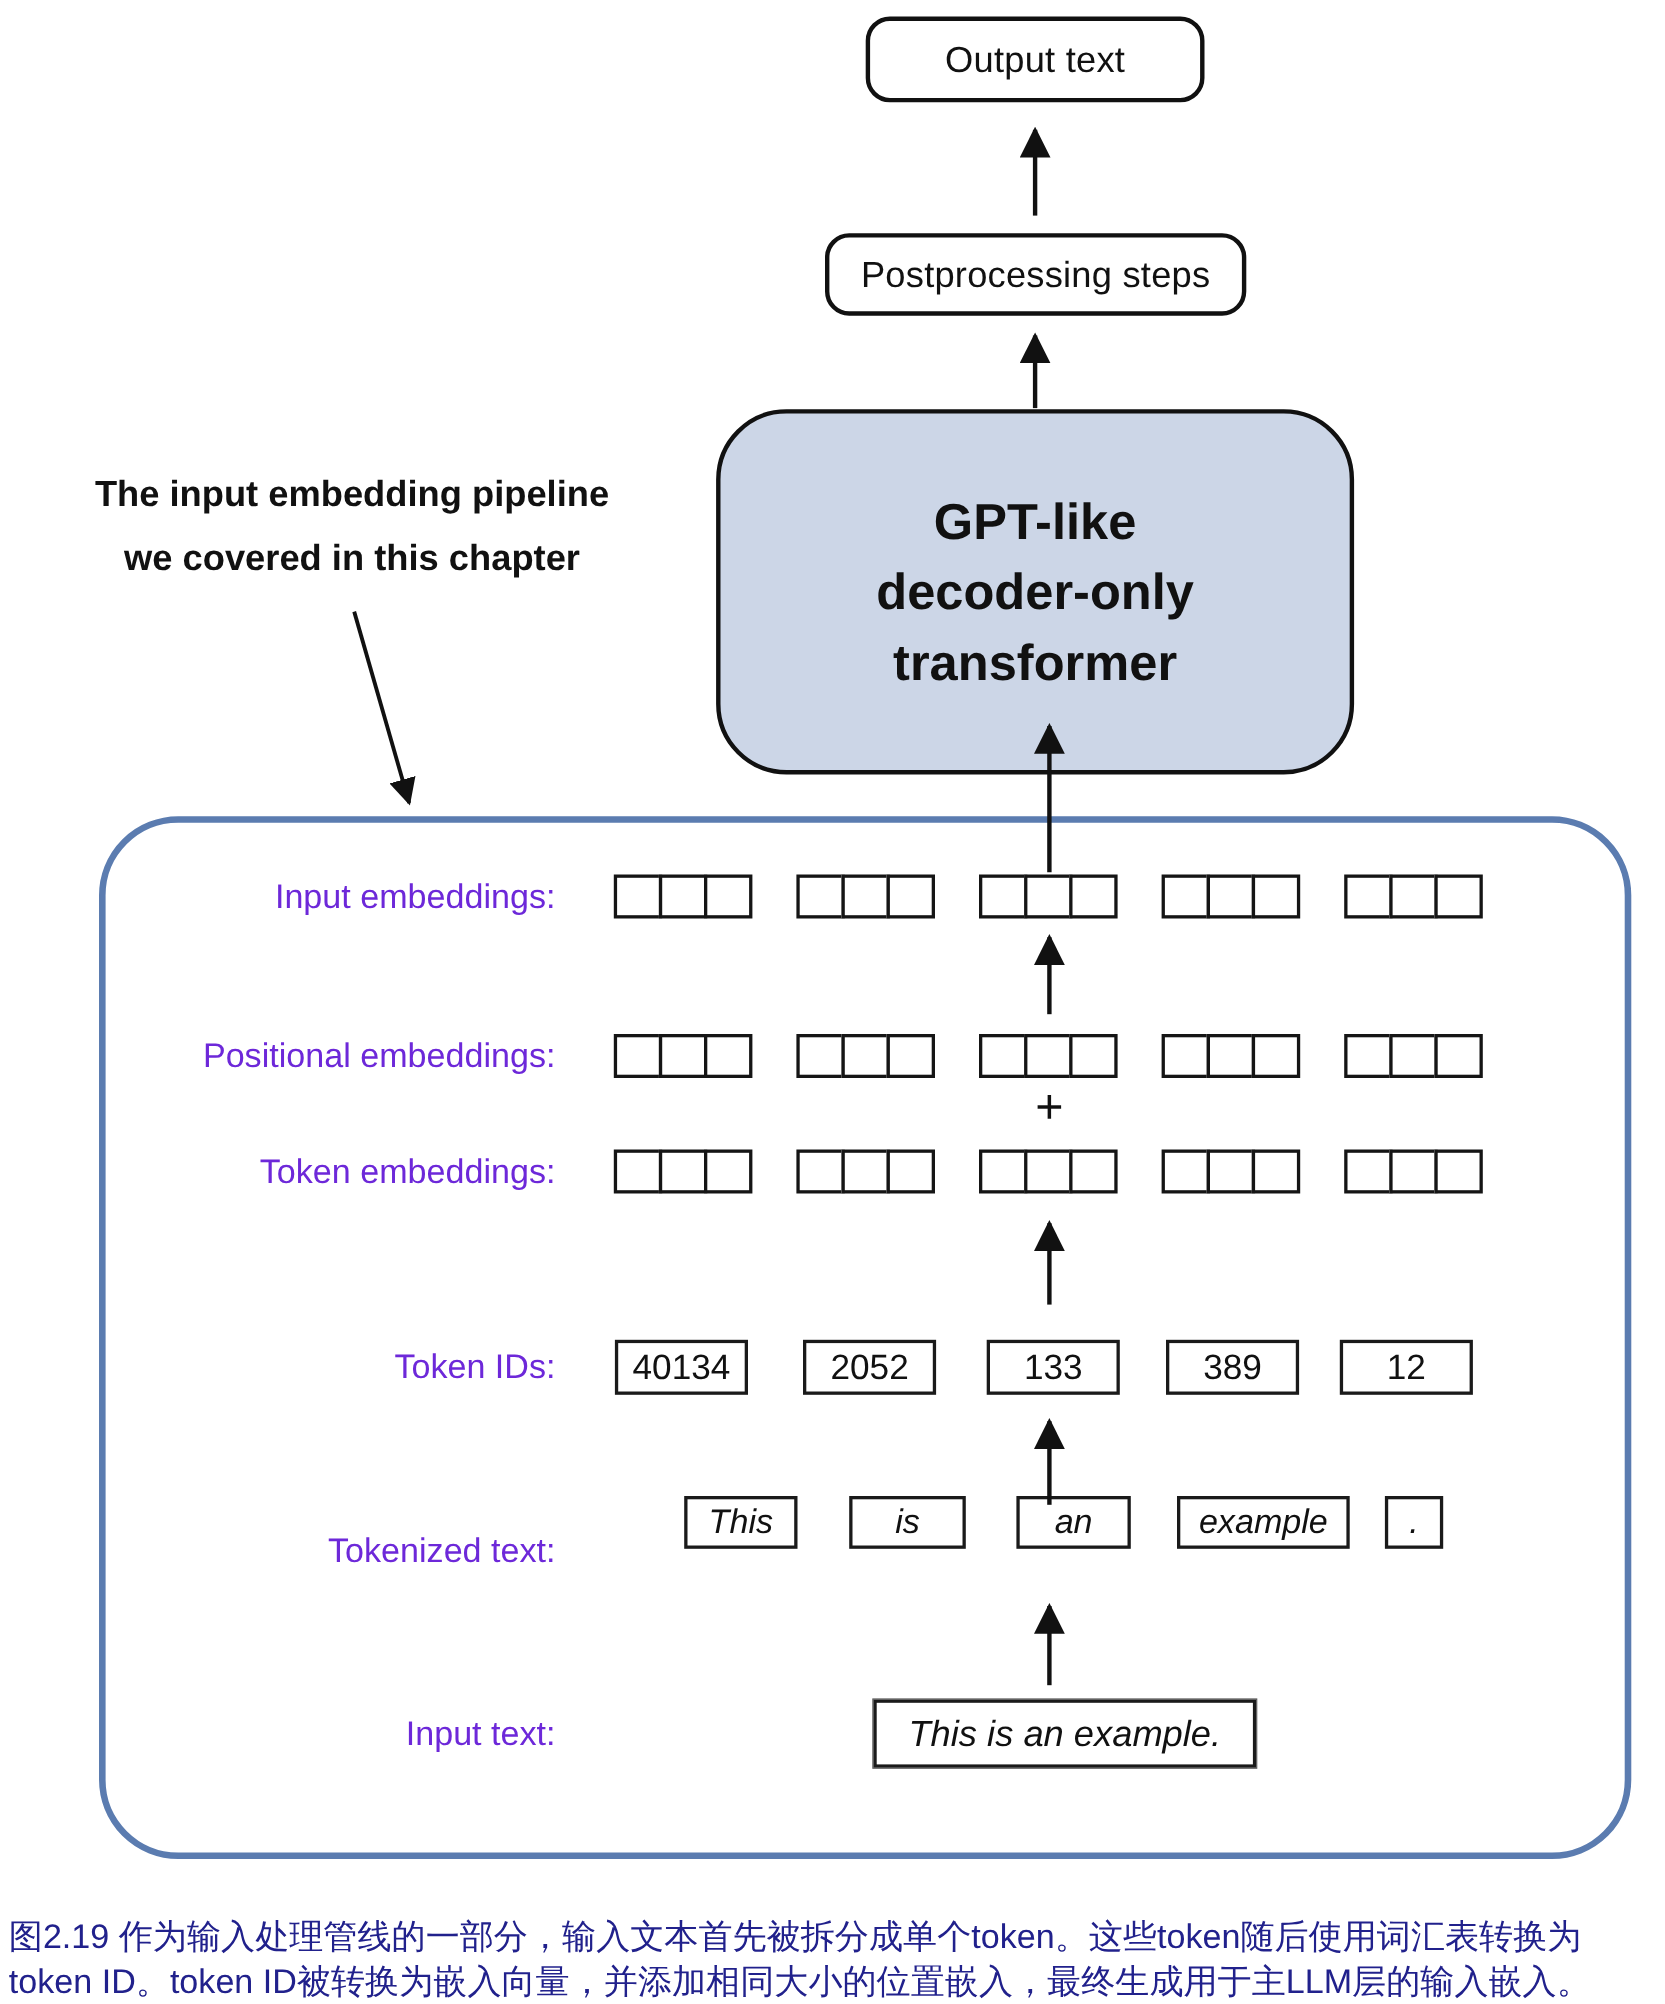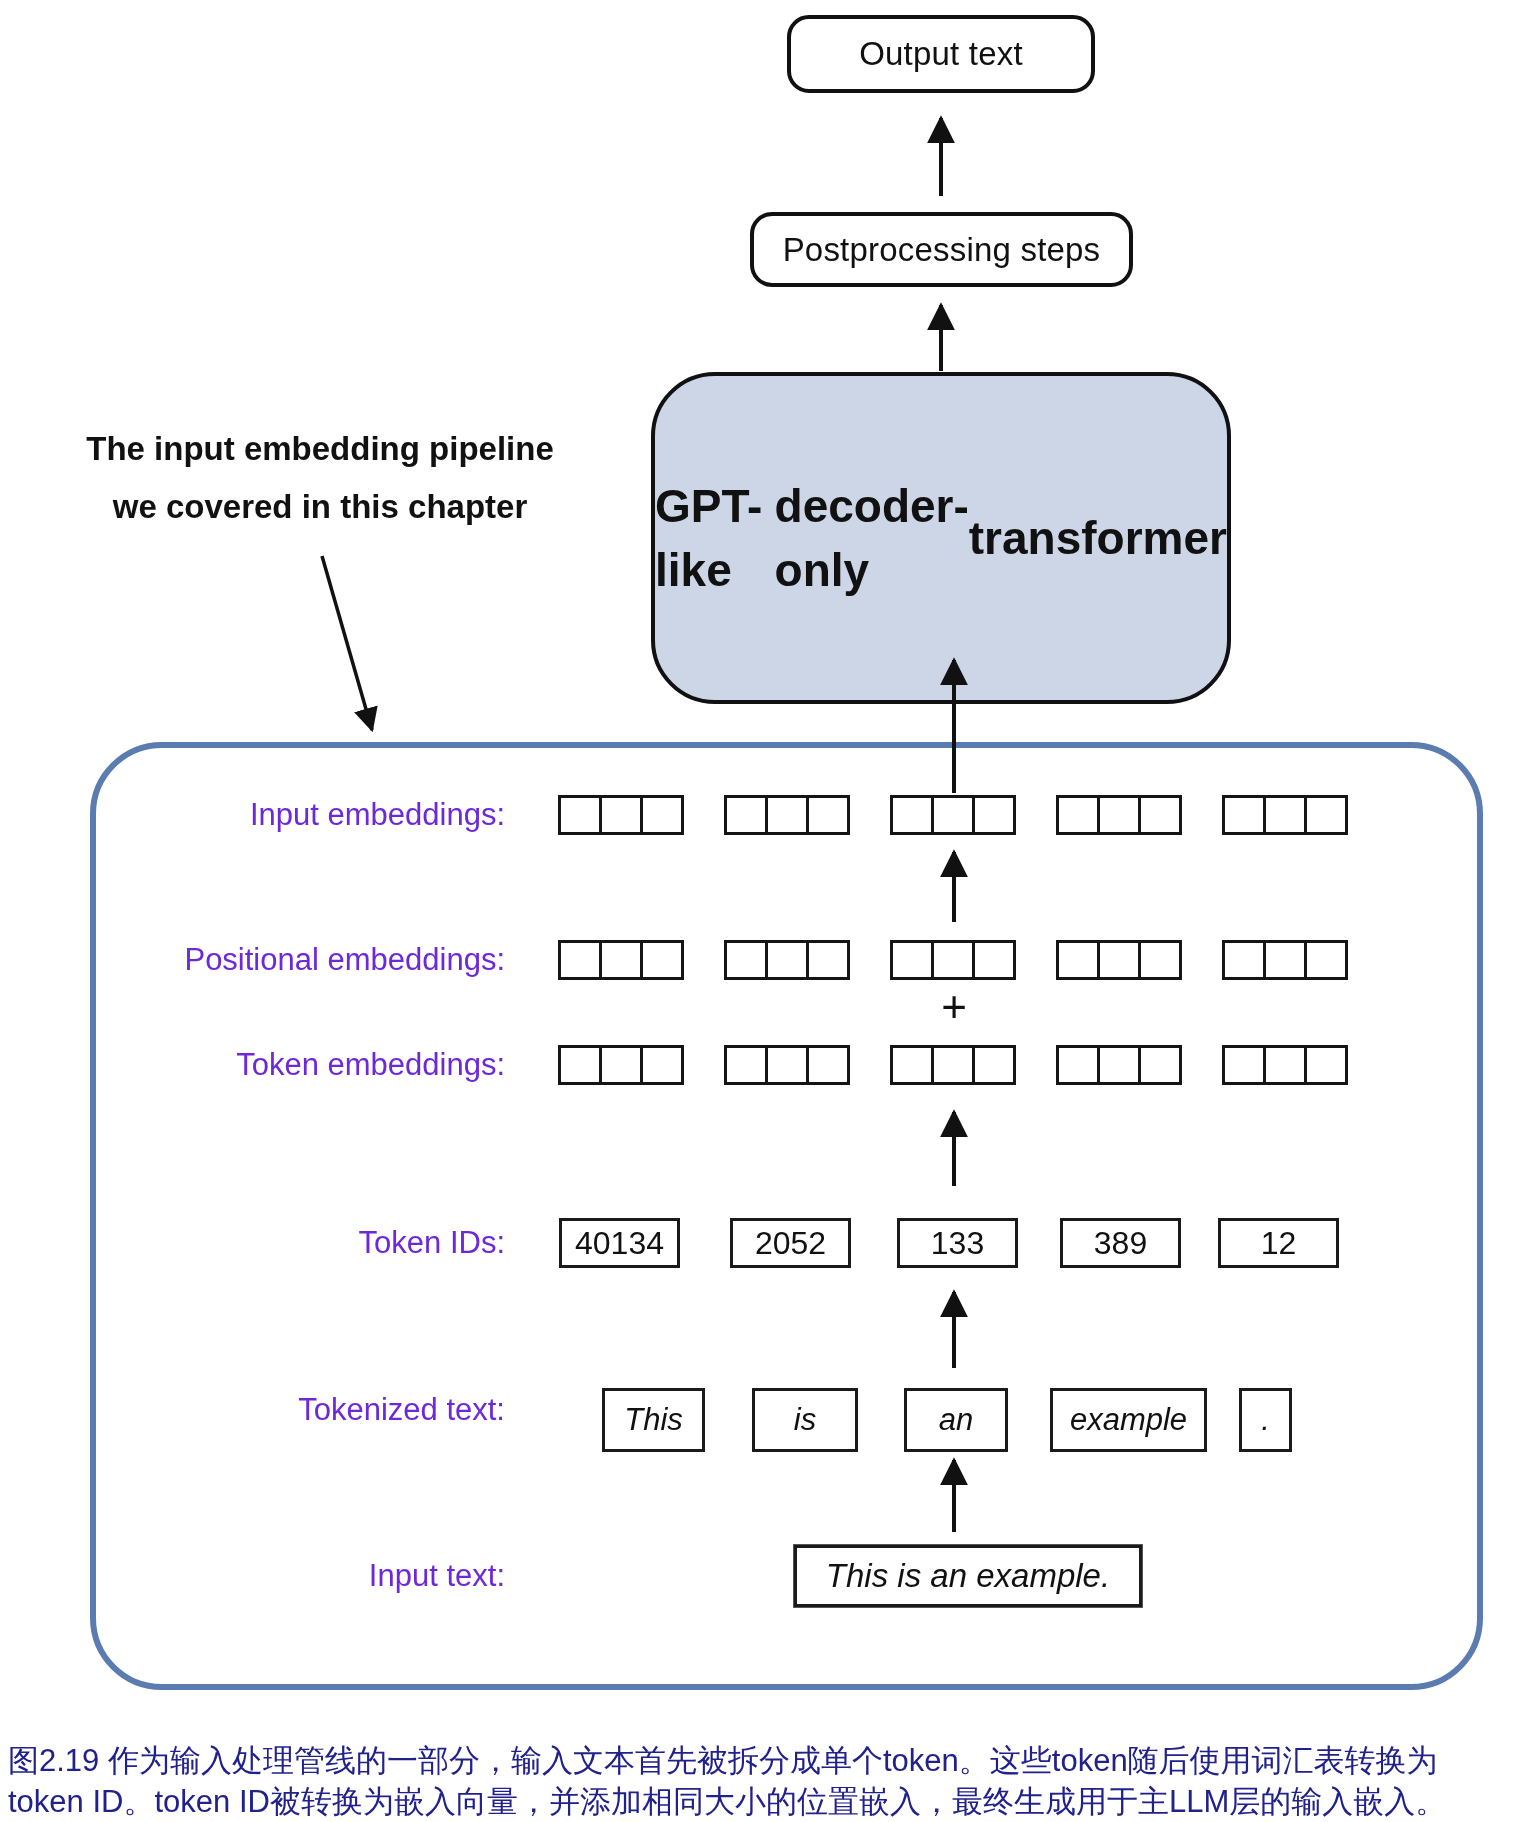--- a/index.html
+++ b/index.html
@@ -15,21 +15,21 @@
     border:4px solid #111;border-radius:22px;background:#fff;
     display:flex;align-items:center;justify-content:center;
     font-size:33px;letter-spacing:.2px;
   }
   .box-output{left:787px;top:15px;width:308px;height:78px;}
   .box-post{left:750px;top:212px;width:383px;height:75px;}
   .gpt-box{
     position:absolute;z-index:2;box-sizing:border-box;
     left:651px;top:372px;width:580px;height:332px;
     background:var(--gpt_fill);border:4px solid #111;border-radius:64px;
-    display:flex;flex-direction:row;align-items:center;justify-content:center;
+    display:flex;flex-direction:column;align-items:center;justify-content:center;
     font-size:46px;font-weight:700;line-height:64px;
   }
   
   .annotation{
     position:absolute;z-index:2;left:60px;top:420px;width:520px;
     text-align:center;font-size:33px;font-weight:700;line-height:58px;color:#111;
   }
   
   .pipeline-frame{
     position:absolute;z-index:1;box-sizing:border-box;
@@ -48,21 +48,21 @@
   .plus{
     position:absolute;z-index:3;left:904px;top:982px;width:100px;text-align:center;
     font-size:44px;font-weight:400;line-height:50px;
   }
   .cellbox{
     position:absolute;z-index:3;box-sizing:border-box;background:#fff;
     border:3px solid #1a1a1a;display:flex;align-items:center;justify-content:center;
     font-size:32px;
   }
   .idbox{top:1218px;height:50px;width:121px;}
-  .tokbox{top:1388px;height:64px;font-style:italic;font-size:31px;}
+  .tokbox{top:1360px;height:48px;font-style:italic;font-size:31px;margin-left:20px;}
   .inputbox{
     position:absolute;z-index:3;box-sizing:border-box;
     left:794px;top:1545px;width:348px;height:62px;background:#fff;
     border:3px solid #1a1a1a;box-shadow:0 0 0 1px #555;
     display:flex;align-items:center;justify-content:center;
     font-style:italic;font-size:33px;
   }
   
   .caption{
     position:absolute;z-index:2;left:8px;top:1740px;width:1502px;

